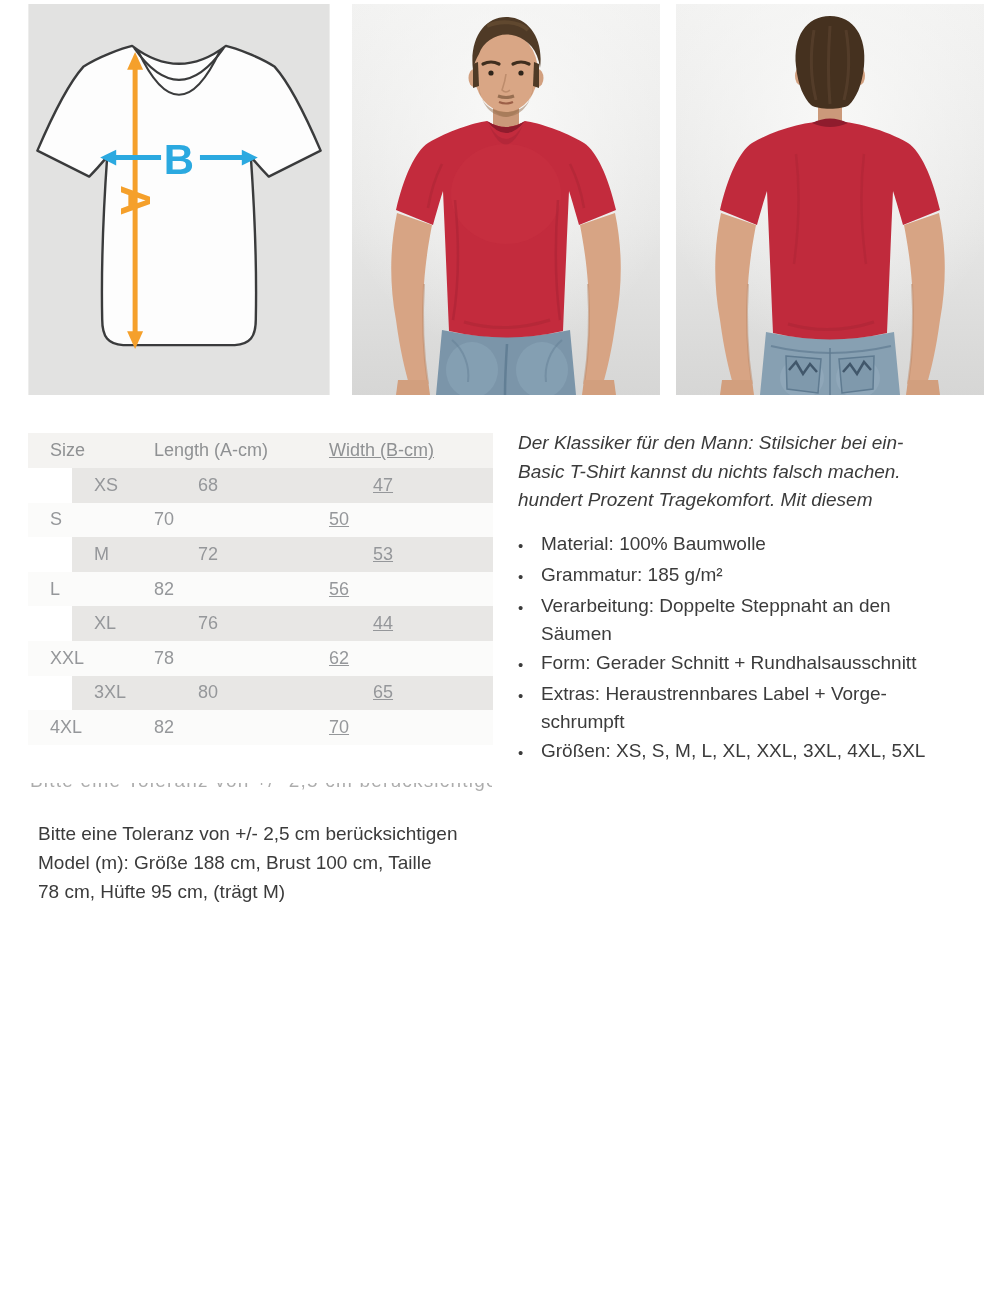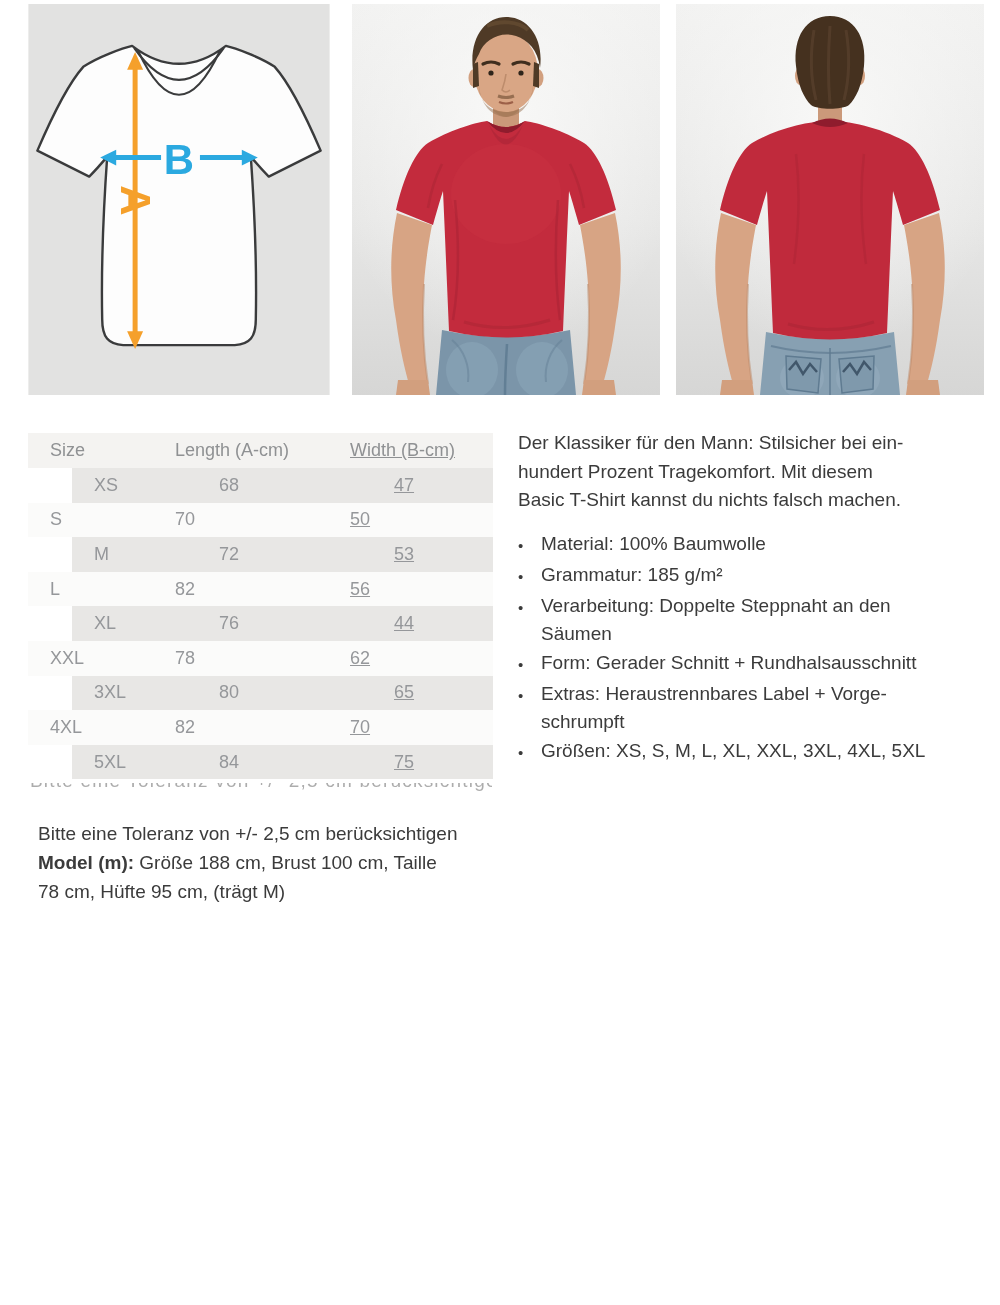--- a/index.html
+++ b/index.html
@@ -8,44 +8,44 @@
   .panel{position:absolute;top:4px;height:391px;}
   .panel svg{display:block;width:100%;height:100%;}
   .panel-diagram{left:28px;width:302px;}
   .panel-front{left:352px;width:308px;}
   .panel-back{left:676px;width:308px;}
 
   
   .size-table{position:absolute;left:28px;top:433px;width:465px;font-size:18px;color:#95979a;}
   .t-row{display:flex;align-items:center;height:34.6px;}
   .t-head{height:35px;background:#f4f3f1;color:#8f9193;}
-  .c1{width:147px;padding-left:22px;box-sizing:border-box;}
+  .c1{width:126px;padding-left:22px;box-sizing:border-box;}
   .c2{width:175px;}
   .c3{flex:1;text-decoration:underline;}
   .stripe-dark{background:#e8e7e5;margin-left:44px;}
   .stripe-light{background:#fbfbfa;}
 
   
   .cutoff{position:absolute;left:30px;top:783px;width:462px;height:9px;overflow:hidden;
           opacity:.45;filter:blur(.6px);color:#4a4a4a;font-size:19px;}
   .cutoff span{display:block;margin-top:-13px;letter-spacing:1.2px;white-space:nowrap;}
 
   
   .description{position:absolute;left:518px;top:429px;width:472px;color:#3b3b3b;
                font-size:19px;line-height:28.7px;}
-  .intro .line{display:block;white-space:nowrap;}
+  .intro .line{display:block;white-space:nowrap;font-style:italic;}
   .bullets{margin:15px 0 0 0;padding:0;list-style:none;}
   .bullets li{display:flex;}
   .bullet-marker{width:23px;font-size:15px;padding-top:2px;flex:none;}
   .b-lines .line{display:block;white-space:nowrap;}
 
   
   .notes{position:absolute;left:38px;top:819px;font-size:19px;line-height:29.2px;color:#3b3b3b;}
   .notes .line{white-space:nowrap;}
-  .notes .bold{font-weight:bold;}
+  .notes .bold{font-weight:normal;}
 </style>
 </head>
 <body>
 
 <div class="page">
 
   <div class="panel panel-diagram">
     <svg viewBox="0 0 302 392">
       <rect width="302" height="392" fill="#e2e2e1"></rect>
       <g>
@@ -236,36 +236,31 @@
     <div class="t-row stripe-dark">
       <div class="c1">3XL</div>
       <div class="c2">80</div>
       <div class="c3">65</div>
     </div>
     <div class="t-row stripe-light">
       <div class="c1">4XL</div>
       <div class="c2">82</div>
       <div class="c3">70</div>
     </div>
-    <div class="t-row stripe-dark">
-      <div class="c1">5XL</div>
-      <div class="c2">84</div>
-      <div class="c3">75</div>
-    </div>
   </div>
 
   <div class="cutoff">
     <span>Bitte eine Toleranz von +/- 2,5 cm berücksichtigen</span>
   </div>
 
   <div class="description">
     <div class="intro">
       <span class="line">Der Klassiker für den Mann: Stilsicher bei ein-</span>
+      <span class="line">Basic T-Shirt kannst du nichts falsch machen.</span>
       <span class="line">hundert Prozent Tragekomfort. Mit diesem</span>
-      <span class="line">Basic T-Shirt kannst du nichts falsch machen.</span>
     </div>
     <ul class="bullets">
       <li>
         <span class="bullet-marker">•</span>
         <span class="b-lines">
             <span class="line">Material: 100% Baumwolle</span>
           </span>
       </li>
       <li>
         <span class="bullet-marker">•</span>

